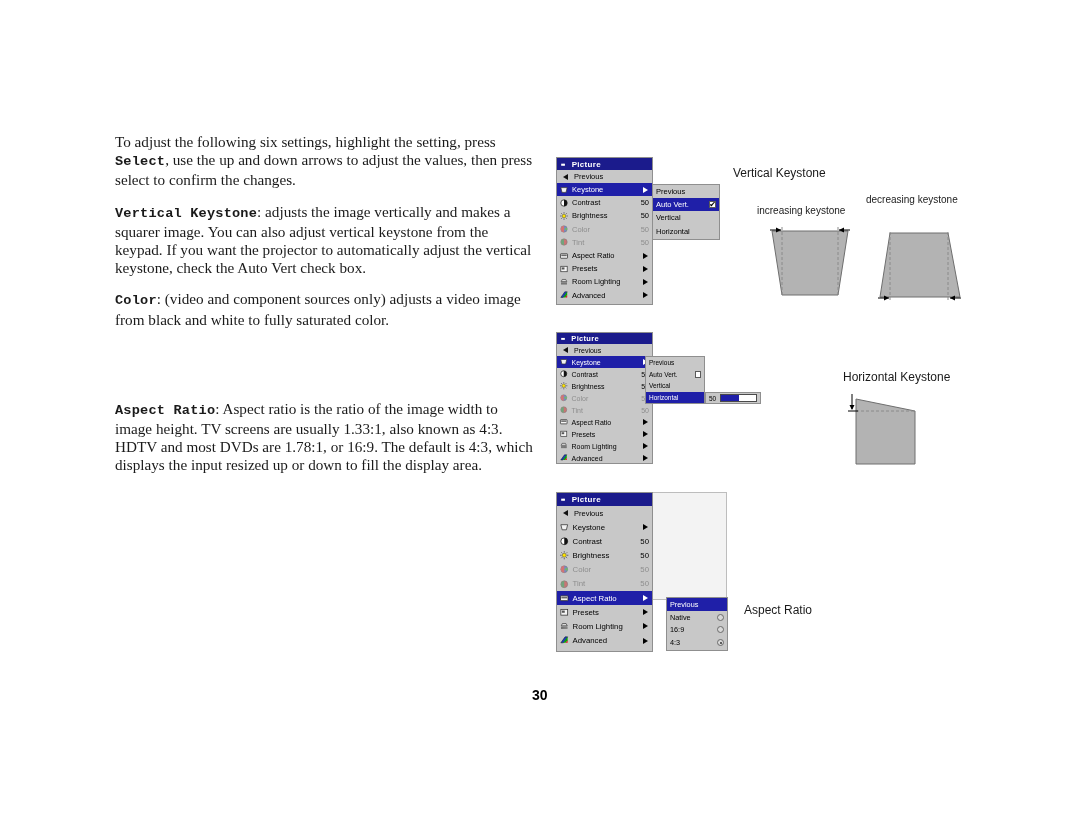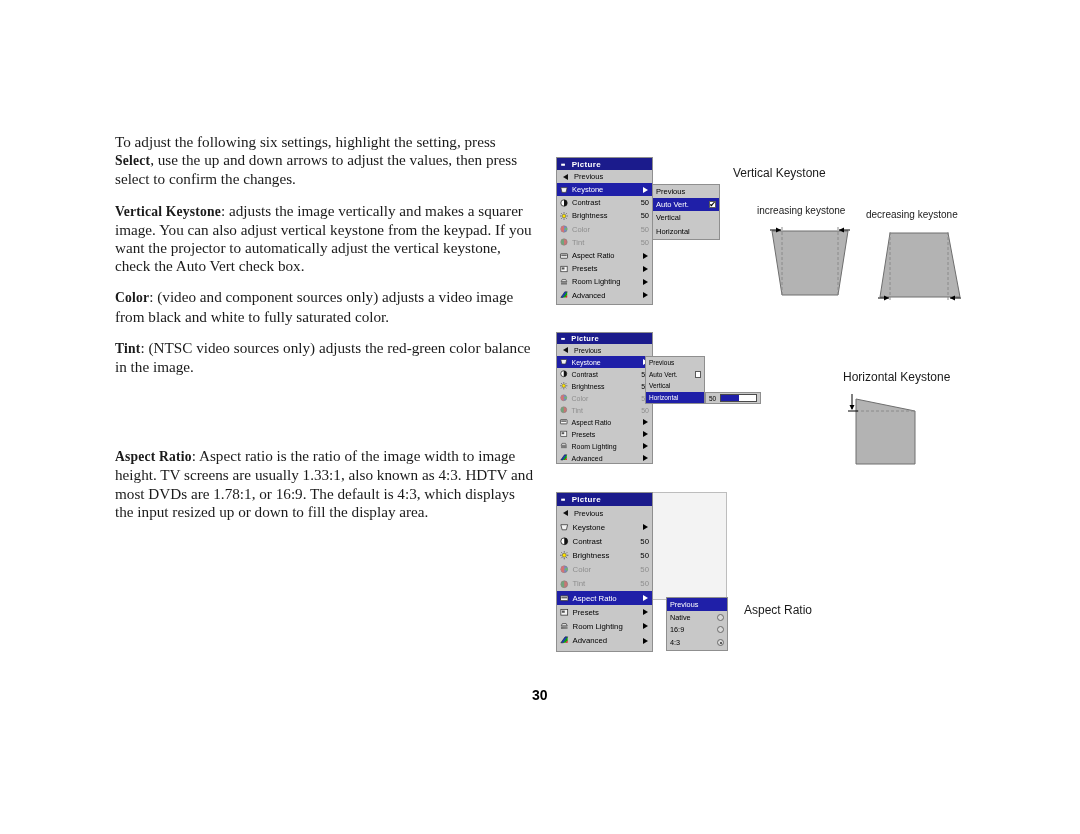--- a/index.html
+++ b/index.html
@@ -14,21 +14,21 @@
   .col-left{position:absolute;left:115px;top:133px;width:418px;}
   h1.page-title{
     font-family:"Liberation Sans", sans-serif;
     font-size:17.5px;font-weight:bold;letter-spacing:.2px;
     margin:0 0 11px 0;color:#000;
   }
   p.body{
     font-size:15.2px;line-height:18.2px;margin:0 0 13px 0;
     text-align:left;
   }
-  p.body b{font-family:Liberation Serif, serif;font-size:13.6px;font-weight:bold;letter-spacing:.2px;}
+  p.body b{font-family:Liberation Mono, monospace;font-size:13.6px;font-weight:bold;letter-spacing:.2px;}
   .gap-block{height:58px;}
 
   .page-number{
     position:absolute;left:532px;top:687px;
     font-family:"Liberation Sans", sans-serif;
     font-size:14px;font-weight:bold;color:#000;
   }
 
   
   .osd{position:absolute;font-family:"Liberation Sans", sans-serif;}
@@ -105,23 +105,20 @@
       <b>Vertical Keystone</b><span>: adjusts the image vertically and makes a squarer image. You can also adjust vertical keystone from the keypad. If you want the projector to automatically adjust the vertical keystone, check the Auto Vert check box.</span>
     </p>
 
 
 
 
     <p class="body">
       <b>Color</b><span>: (video and component sources only) adjusts a video image from black and white to fully saturated color.</span>
     </p>
 
-    <p class="body">
-      <b>Tint</b><span>: (NTSC video sources only) adjusts the red-green color balance in the image.</span>
-    </p>
 
     <div class="gap-block"></div>
 
     <p class="body">
       <b>Aspect Ratio</b><span>: Aspect ratio is the ratio of the image width to image height. TV screens are usually 1.33:1, also known as 4:3. HDTV and most DVDs are 1.78:1, or 16:9. The default is 4:3, which displays the input resized up or down to fill the display area.</span>
     </p>
 
   </div>
 
   <div class="page-number">30</div>
@@ -579,21 +576,21 @@
             <span class="radio" style="width: 7px; height: 7px;">
               <i class="dot"></i>
             </span>
           </div>
         </div>
     </div>
   </div>
 
   <div class="diagram-label" style="left:733px;top:166px;">Vertical Keystone</div>
   <div class="diagram-label small" style="left:757px;top:205px;">increasing keystone</div>
-  <div class="diagram-label small" style="left:866px;top:209px;text-align:right;">decreasing keystone</div>
+  <div class="diagram-label small" style="left:866px;top:194px;text-align:right;">decreasing keystone</div>
 
   <svg style="position:absolute;left:760px;top:222px;" width="120" height="80">
     <polygon points="12,9 88,9 78,73 22,73" fill="#b3b3b3" stroke="#6e6e6e" stroke-width="1"></polygon>
     <line x1="22" y1="5" x2="22" y2="74" stroke="#8a8a8a" stroke-width="1" stroke-dasharray="3,2"></line>
     <line x1="78" y1="5" x2="78" y2="74" stroke="#8a8a8a" stroke-width="1" stroke-dasharray="3,2"></line>
     <line x1="10" y1="8" x2="21" y2="8" stroke="#000" stroke-width="1"></line>
     <polygon points="21,8 16,5.5 16,10.5" fill="#000"></polygon>
     <line x1="90" y1="8" x2="79" y2="8" stroke="#000" stroke-width="1"></line>
     <polygon points="79,8 84,5.5 84,10.5" fill="#000"></polygon>
   </svg>

